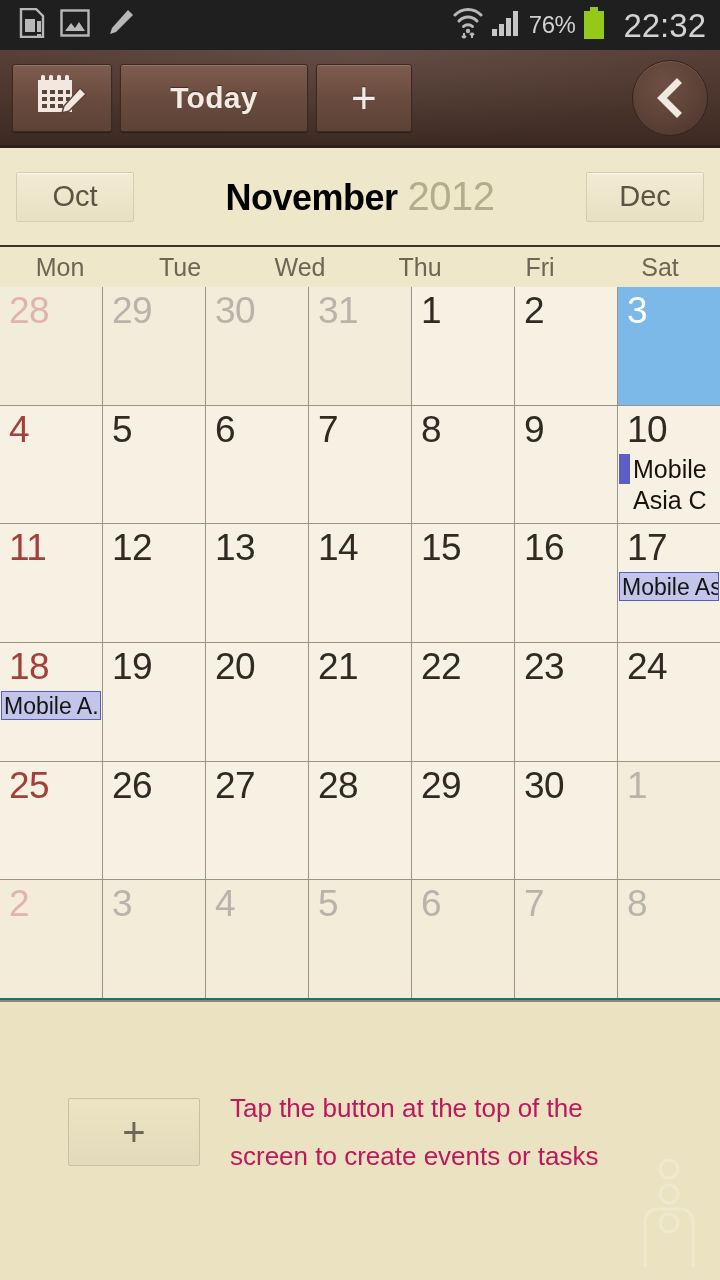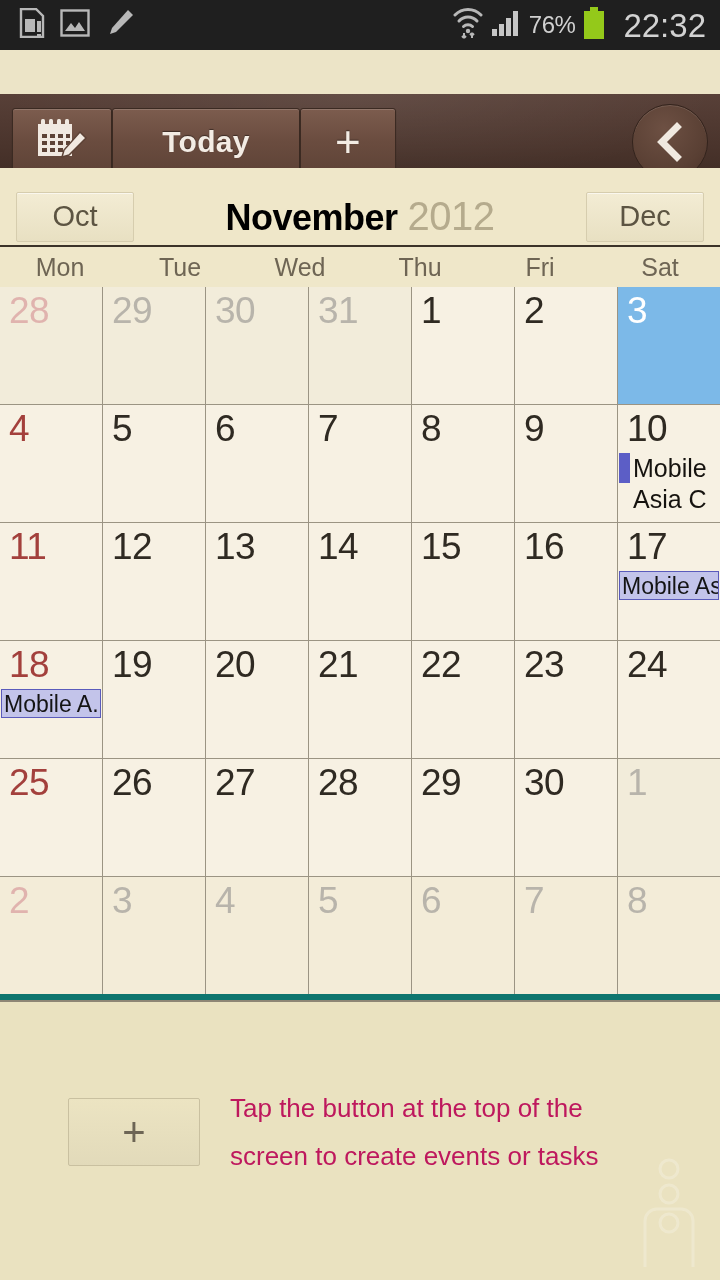--- a/index.html
+++ b/index.html
@@ -38,21 +38,21 @@
   .toolbar {
     position: absolute; top: 50px; left: 0;
     width: 720px; height: 98px;
     box-sizing: border-box;
     background:
       radial-gradient(ellipse at 50% 0%, rgba(255,255,255,0.07), rgba(0,0,0,0) 70%),
       linear-gradient(180deg, #584038 0%, #4a342c 55%, #3c2a22 100%);
     border-bottom: 3px solid #2d1f19;
     display: flex; align-items: center;
     padding: 0 12px;
-    margin-top: 44px;
+    gap: 8px;
   }
   .tb-btn {
     height: 68px;
     box-sizing: border-box;
     background: linear-gradient(180deg, #7c5c4e 0%, #6a4c3f 50%, #5d4236 100%);
     border: 1px solid #3b2a22;
     border-radius: 3px;
     box-shadow: inset 0 1px 0 rgba(255,255,255,0.16), 0 1px 1px rgba(0,0,0,0.35);
     color: #f3ece4;
     display: flex; align-items: center; justify-content: center;
@@ -78,21 +78,20 @@
   }
 
   
   .monthbar {
     position: absolute; top: 148px; left: 0;
     width: 720px; height: 97px;
     background: #efe7c9;
     display: flex; align-items: center;
     box-sizing: border-box;
     padding: 4px 16px;
-    margin-top: 20px;
   }
   .navbtn {
     width: 118px; height: 50px;
     box-sizing: border-box;
     background: linear-gradient(180deg, #f3ecd4 0%, #e8e0c2 100%);
     border: 1px solid #d6cdae;
     border-radius: 2px;
     color: #5c5442; font-size: 29px;
     display: flex; align-items: center; justify-content: center;
     cursor: pointer;
@@ -127,21 +126,21 @@
     color: #6e6554;
     line-height: 40px;
   }
   .wd.sun { color: #b5655c; }
 
   
   .grid {
     position: absolute; top: 287px; left: 0;
     width: 720px; height: 713px;
     display: flex; flex-direction: column;
-    border-bottom: 6px solid #0f766e;
+    border-bottom: 2px solid #0f766e;
     box-sizing: border-box;
     background: #f6f0e2;
   }
   .week {
     flex: 1 0 0;
     display: flex;
     border-bottom: 1px solid #9b9483;
     box-sizing: border-box;
   }
   .week:last-child { border-bottom: none; }

